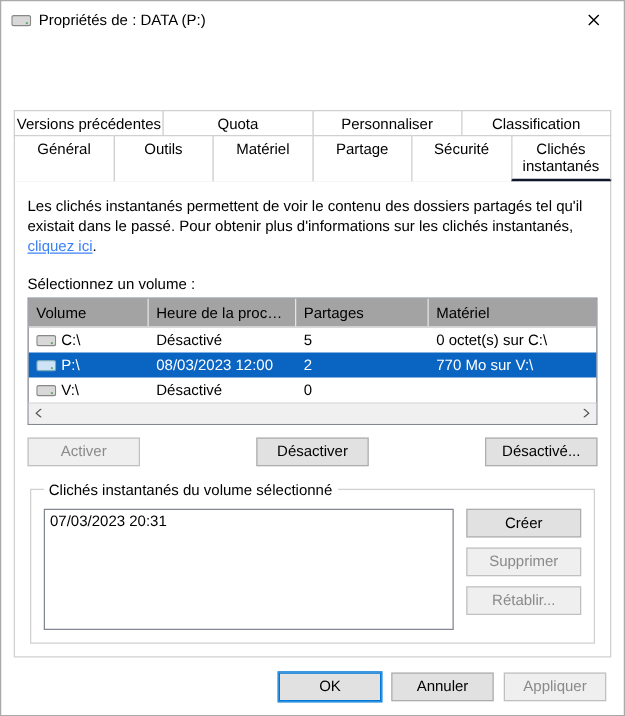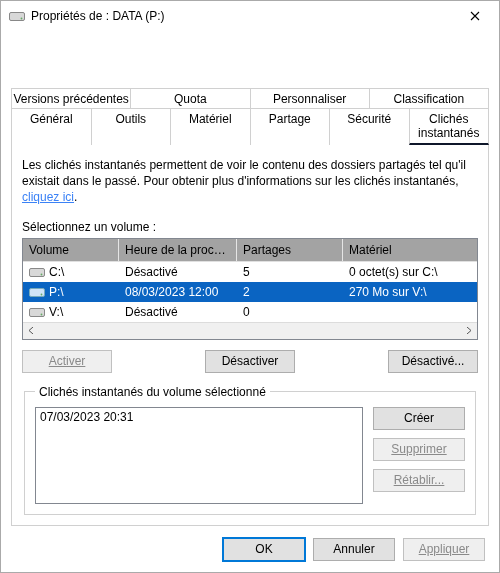--- a/index.html
+++ b/index.html
@@ -32,21 +32,21 @@
   .lv-body { }
   .lv-row { display: flex; align-items: center; padding: 1px 0; }
   .lv-row .cell { padding: 2px 6px; white-space: nowrap; overflow: hidden; text-overflow: ellipsis; }
   .lv-row .cell.vc { display: flex; align-items: center; gap: 4px; }
   .lv-row.selected { background: #0a64c2; color: #fff; }
   .drive-icon { width: 16px; height: 12px; flex: none; }
   .hscroll { height: 17px; background: #f0f0f0; border-top: 1px solid #dcdcdc; display: flex; align-items: center; justify-content: space-between; }
   .hscroll .arrow { width: 17px; height: 17px; display: flex; align-items: center; justify-content: center; color: #555; cursor: pointer; }
   .btnrow { display: flex; justify-content: space-between; margin: 10px 0 12px 0; gap: 30px; }
   .btn { min-width: 90px; height: 23px; border: 1px solid #adadad; background: #e1e1e1; cursor: pointer; padding: 0 10px; }
-  .btn:disabled { color: #8a8a8a; cursor: default; border-color: #c0c0c0; background: #efefef; text-decoration: underline; }
+  .btn:disabled { color: #8a8a8a; cursor: default; border-color: #c0c0c0; background: #efefef; }
   fieldset.group { border: 1px solid #d0d0d0; padding: 8px 10px 10px 10px; flex: 1; min-height: 0; display: flex; gap: 10px; }
   fieldset.group legend { padding: 0 4px; }
   .snaplist { flex: 1; border: 1px solid #828790; background: #fff; padding: 2px 4px; overflow: auto; }
   .sidebtns { width: 92px; display: flex; flex-direction: column; gap: 8px; }
   .footer { height: 46px; border-top: 0; display: flex; justify-content: flex-end; align-items: center; gap: 8px; padding: 0 14px; }
   .footer .btn { min-width: 82px; }
   .footer .btn.default { border: 1px solid #0078d7; outline: 1px solid #0078d7; background: #e1e1e1; }
 </style>
 </head>
 <body>
@@ -113,21 +113,21 @@
           <div class="lv-row selected">
             <div class="cell vc col-volume">
               <svg class="drive-icon" viewBox="0 0 16 12">
                 <rect x="0.5" y="2.5" width="15" height="8" rx="1.5" fill="#cfe3f8" stroke="#7ab"></rect>
                 <circle cx="12.5" cy="8.5" r="0.9" fill="#6a6"></circle>
               </svg>
               <span>P:\</span>
             </div>
             <div class="cell col-time">08/03/2023 12:00</div>
             <div class="cell col-shares">2</div>
-            <div class="cell col-used">270 Mo sur V:\</div>
+            <div class="cell col-used">770 Mo sur V:\</div>
           </div>
           <div class="lv-row">
             <div class="cell vc col-volume">
               <svg class="drive-icon" viewBox="0 0 16 12">
                 <rect x="0.5" y="2.5" width="15" height="8" rx="1.5" fill="#d8d8d8" stroke="#888"></rect>
                 <circle cx="12.5" cy="8.5" r="0.9" fill="#6a6"></circle>
               </svg>
               <span>V:\</span>
             </div>
             <div class="cell col-time">Désactivé</div>

